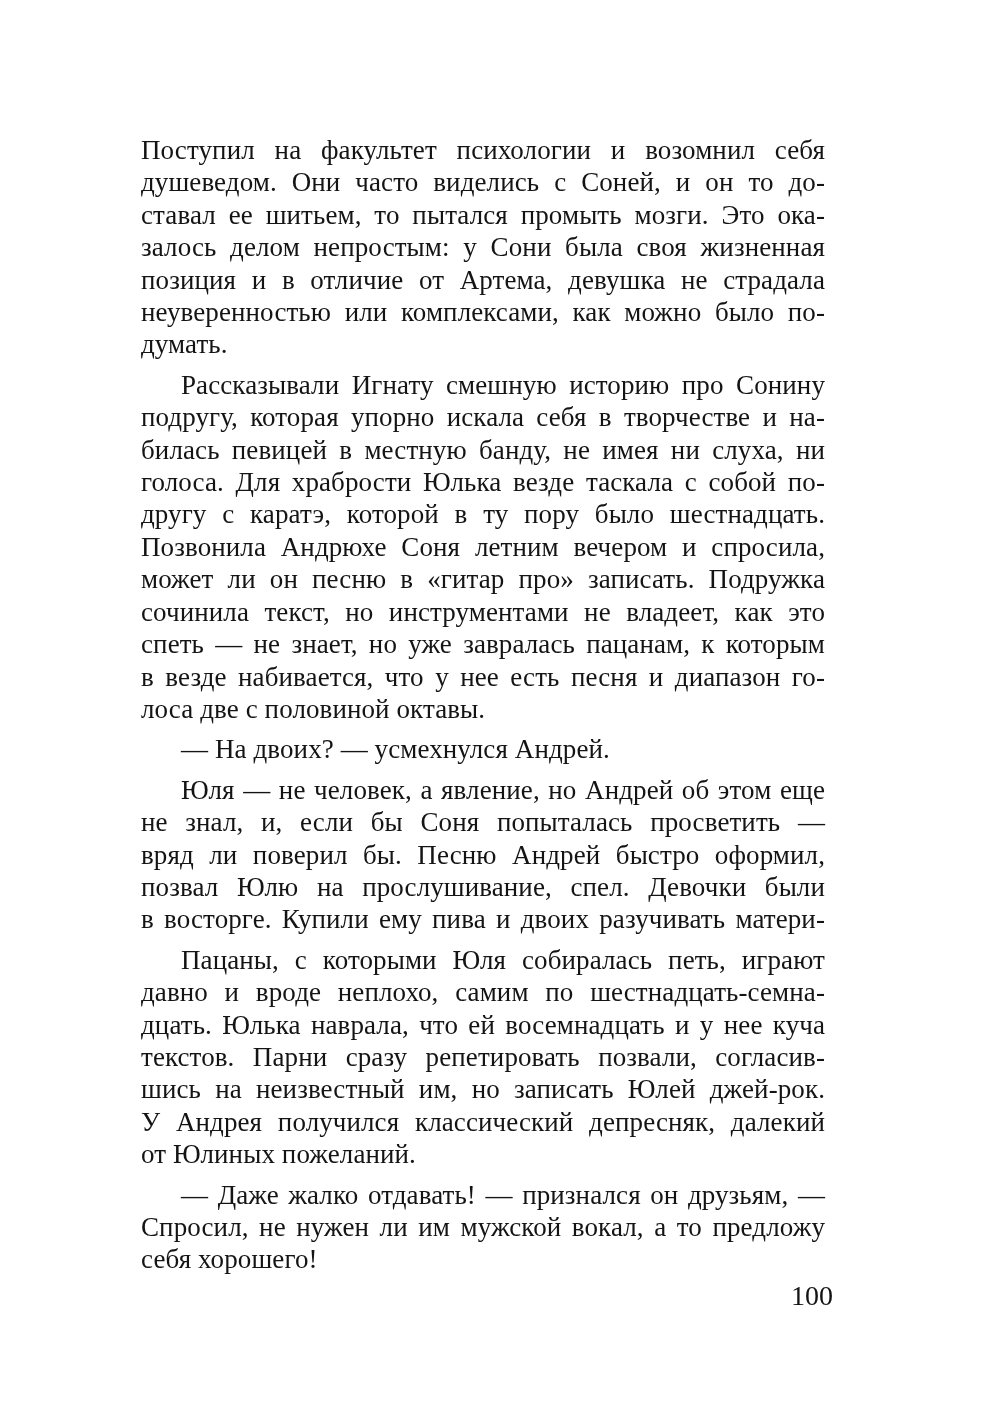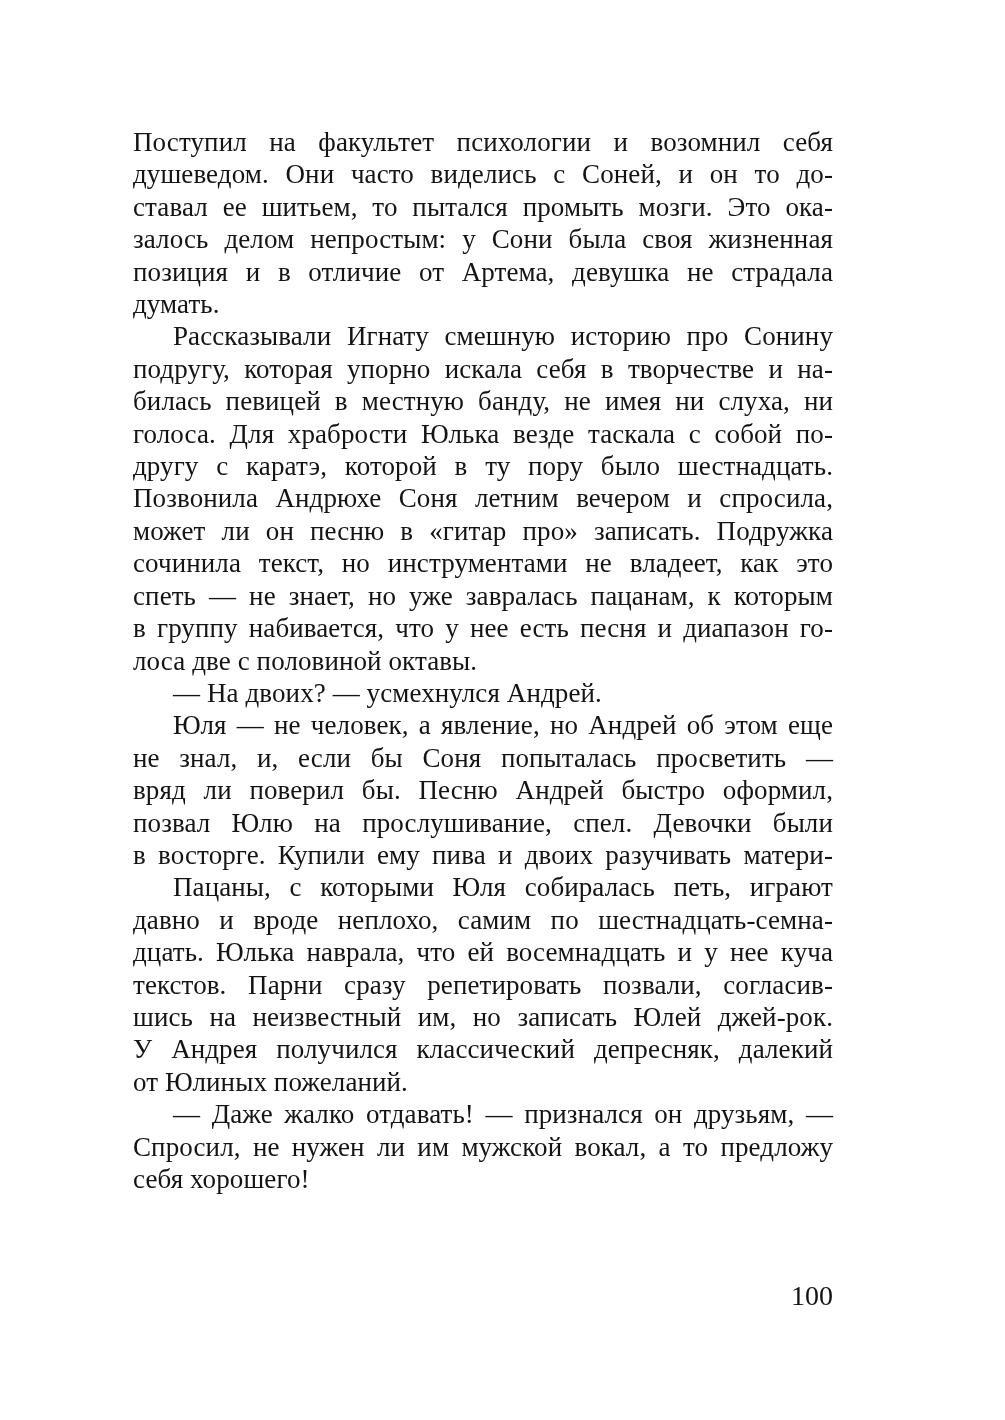--- a/index.html
+++ b/index.html
@@ -15,21 +15,21 @@
     overflow: hidden;
     font-family: "Liberation Serif", "DejaVu Serif", serif;
     color: #141414;
   }
   .text-block {
     position: absolute;
     left: 133px;
     top: 126px;
     width: 700px;
   }
-  .para { margin: 0; padding: 0; }
+  .para { margin: 8px; padding: 0; }
   .para.indent .line:first-child { text-indent: 40px; }
   .line {
     font-size: 27px;
     line-height: 32.4px;
     text-align: justify;
     text-align-last: justify;
     white-space: normal;
     letter-spacing: 0.1px;
   }
   .line.last {
@@ -49,33 +49,34 @@
 <body>
 
 <div class="page">
   <div class="text-block">
       <div class="para">
         <div class="line">Поступил на факультет психологии и возомнил себя</div>
         <div class="line">душеведом. Они часто виделись с Соней, и он то до-</div>
         <div class="line">ставал ее шитьем, то пытался промыть мозги. Это ока-</div>
         <div class="line">залось делом непростым: у Сони была своя жизненная</div>
         <div class="line">позиция и в отличие от Артема, девушка не страдала</div>
+        <div class="line">неуверенностью или комплексами, как можно было по-</div>
         <div class="line last">думать.</div>
       </div>
       <div class="para indent">
         <div class="line">Рассказывали Игнату смешную историю про Сонину</div>
         <div class="line">подругу, которая упорно искала себя в творчестве и на-</div>
         <div class="line">билась певицей в местную банду, не имея ни слуха, ни</div>
         <div class="line">голоса. Для храбрости Юлька везде таскала с собой по-</div>
         <div class="line">другу с каратэ, которой в ту пору было шестнадцать.</div>
         <div class="line">Позвонила Андрюхе Соня летним вечером и спросила,</div>
         <div class="line">может ли он песню в «гитар про» записать. Подружка</div>
         <div class="line">сочинила текст, но инструментами не владеет, как это</div>
         <div class="line">спеть — не знает, но уже завралась пацанам, к которым</div>
-        <div class="line">в группу набивается, что у нее есть песня и диапазон го-</div>
+        <div class="line">в везде набивается, что у нее есть песня и диапазон го-</div>
         <div class="line last">лоса две с половиной октавы.</div>
       </div>
       <div class="para indent">
         <div class="line last">— На двоих? — усмехнулся Андрей.</div>
       </div>
       <div class="para indent">
         <div class="line">Юля — не человек, а явление, но Андрей об этом еще</div>
         <div class="line">не знал, и, если бы Соня попыталась просветить —</div>
         <div class="line">вряд ли поверил бы. Песню Андрей быстро оформил,</div>
         <div class="line">позвал Юлю на прослушивание, спел. Девочки были</div>

